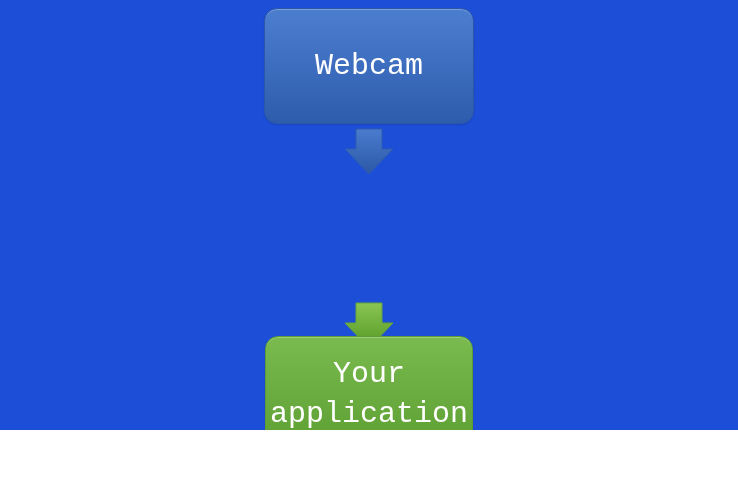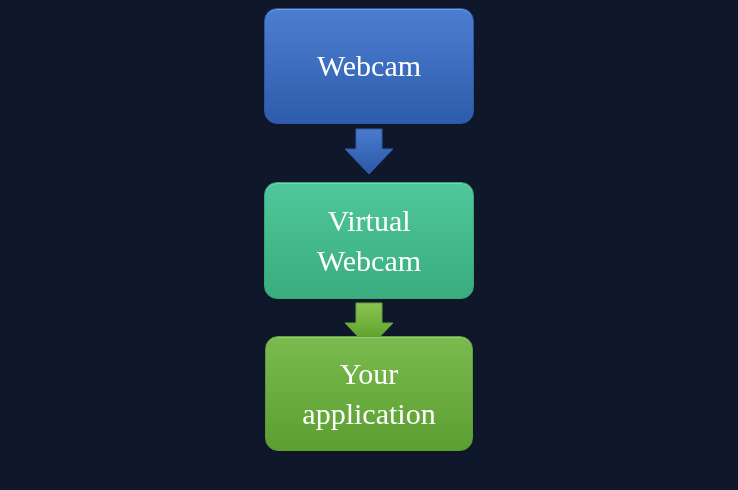--- a/index.html
+++ b/index.html
@@ -1,21 +1,21 @@
 <!DOCTYPE html>
 <html><head>
 <meta charset="utf-8">
 <style>
   html, body { margin: 0; padding: 0; background: #ffffff; }
   .canvas {
     position: relative;
     width: 738px;
-    height: 490px;
-    background: #0f172a;
-    font-family: Liberation Serif, serif;
+    height: 430px;
+    background: #1d4ed8;
+    font-family: Liberation Mono, monospace;
     overflow: hidden;
   }
   .node {
     position: absolute;
     left: 264px;
     width: 208px;
     border-radius: 13px;
     display: flex;
     align-items: center;
     justify-content: center;
@@ -73,23 +73,20 @@
       <defs>
         <linearGradient id="arrowBlue" x1="0" y1="0" x2="0" y2="1">
           <stop offset="0" stop-color="#4a7bce"></stop>
           <stop offset="1" stop-color="#2b58a6"></stop>
         </linearGradient>
       </defs>
       <polygon points="13,1 39,1 39,21 50,21 26,46 2,21 13,21" fill="url(#arrowBlue)" stroke="#2f5dac" stroke-width="1"></polygon>
     </svg>
   </div>
 
-  <div class="node node-virtual-webcam">
-    <span class="node-label">Virtual Webcam</span>
-  </div>
 
   <div class="arrow arrow-2">
     <svg viewBox="0 0 52 48" xmlns="http://www.w3.org/2000/svg" aria-hidden="true">
       <defs>
         <linearGradient id="arrowGreen" x1="0" y1="0" x2="0" y2="1">
           <stop offset="0" stop-color="#8ac553"></stop>
           <stop offset="1" stop-color="#549824"></stop>
         </linearGradient>
       </defs>
       <polygon points="13,1 39,1 39,21 50,21 26,46 2,21 13,21" fill="url(#arrowGreen)" stroke="#65a438" stroke-width="1"></polygon>

